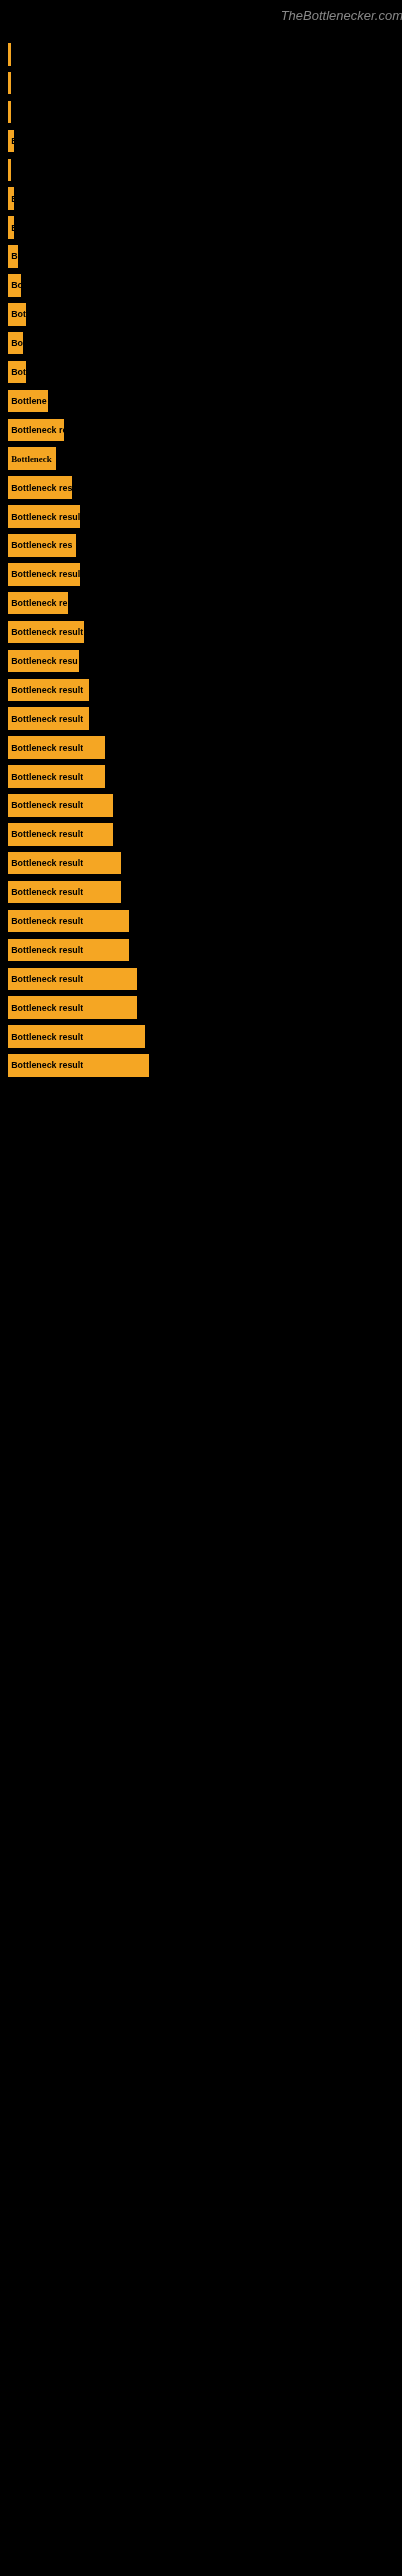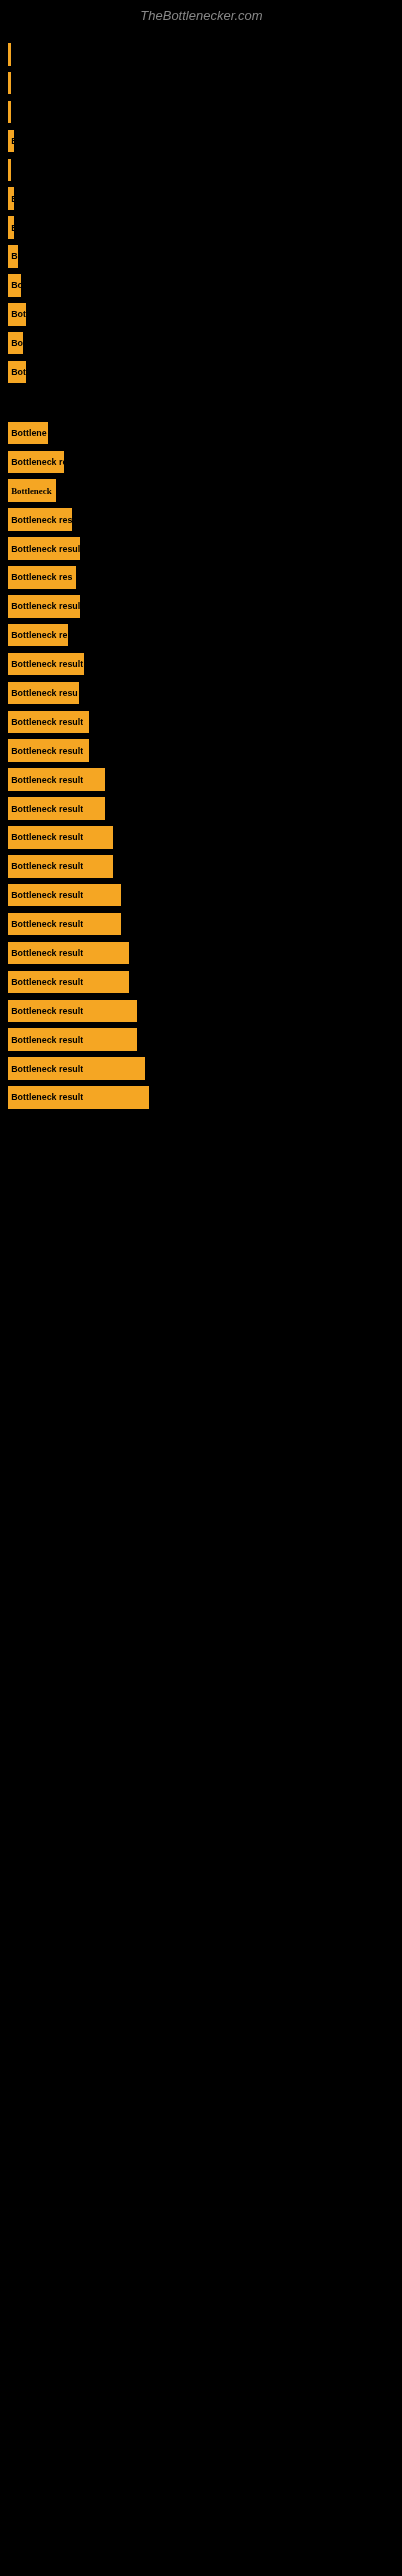--- a/index.html
+++ b/index.html
@@ -12,21 +12,21 @@
       background-color: #000000;
       width: 403px;
       min-height: 2576px;
       font-family: Arial, sans-serif;
       position: relative;
     }
 
     .site-title {
       color: #888888;
       font-size: 13px;
-      text-align: center;
+      text-align: right;
       padding: 8px 0 4px 0;
       font-style: italic;
     }
 
     .bars-container {
       padding: 16px 8px 0 8px;
       display: flex;
       flex-direction: column;
       gap: 0px;
     }
@@ -114,21 +114,21 @@
       <div class="bar" style="width: 14.5px;">
         <span class="bar-label">Bo</span>
       </div>
     </div>
     <div class="bar-row">
       <div class="bar" style="width: 17.7px;">
         <span class="bar-label">Bott</span>
       </div>
     </div>
     <div class="bar-row">
-      <div class="bar" style="width: 40px; margin-top: 32px;">
+      <div class="bar" style="width: 40px;">
         <span class="bar-label">Bottlene</span>
       </div>
     </div>
     <div class="bar-row">
       <div class="bar" style="width: 56px;">
         <span class="bar-label">Bottleneck re</span>
       </div>
     </div>
     <div class="bar-row">
       <div class="bar" style="width: 48px; font-family: Liberation Serif, serif;">

